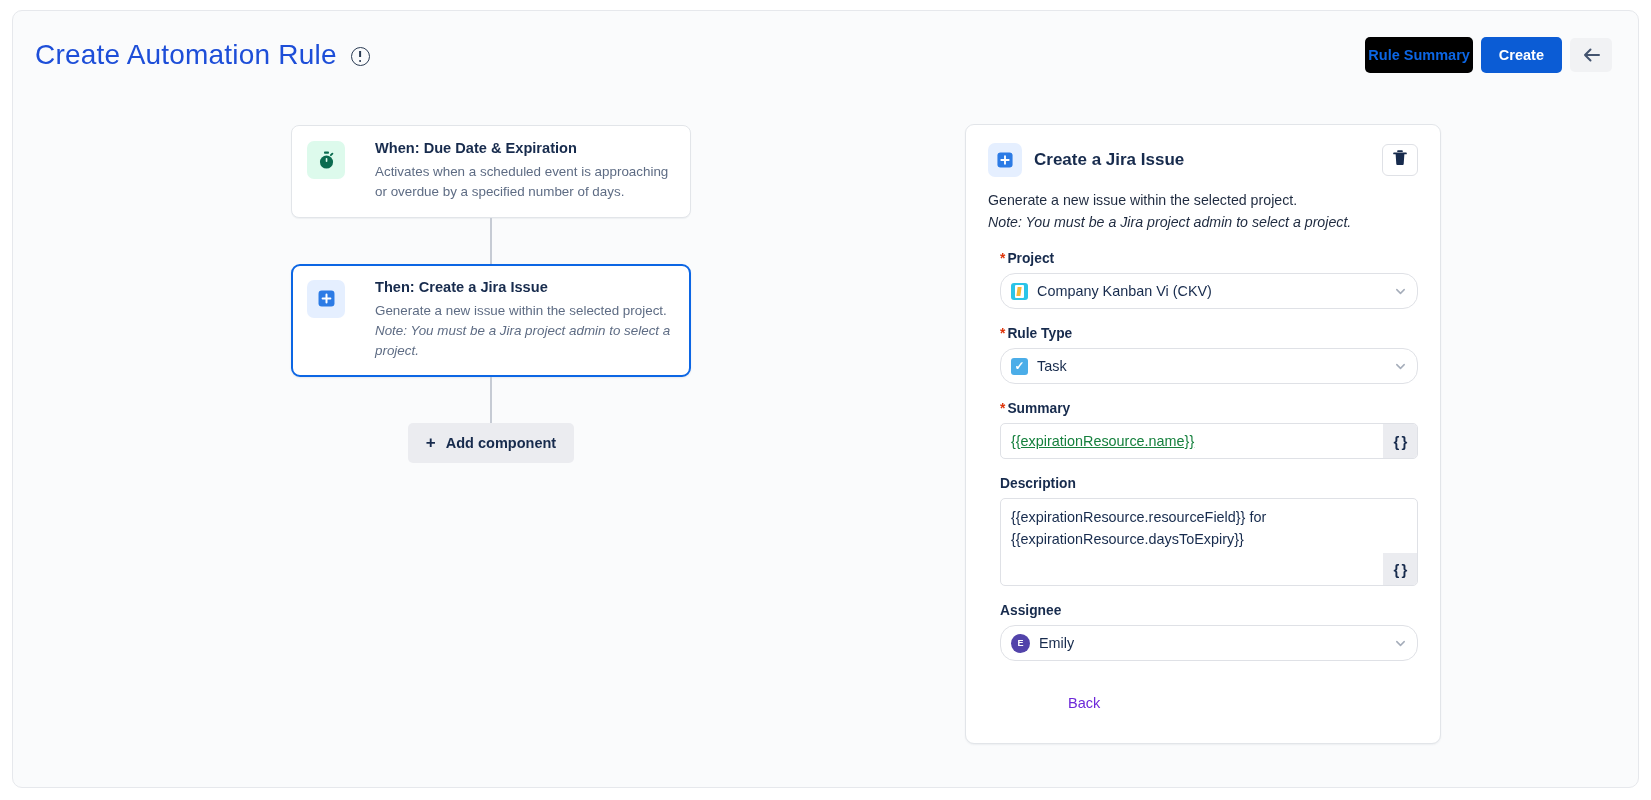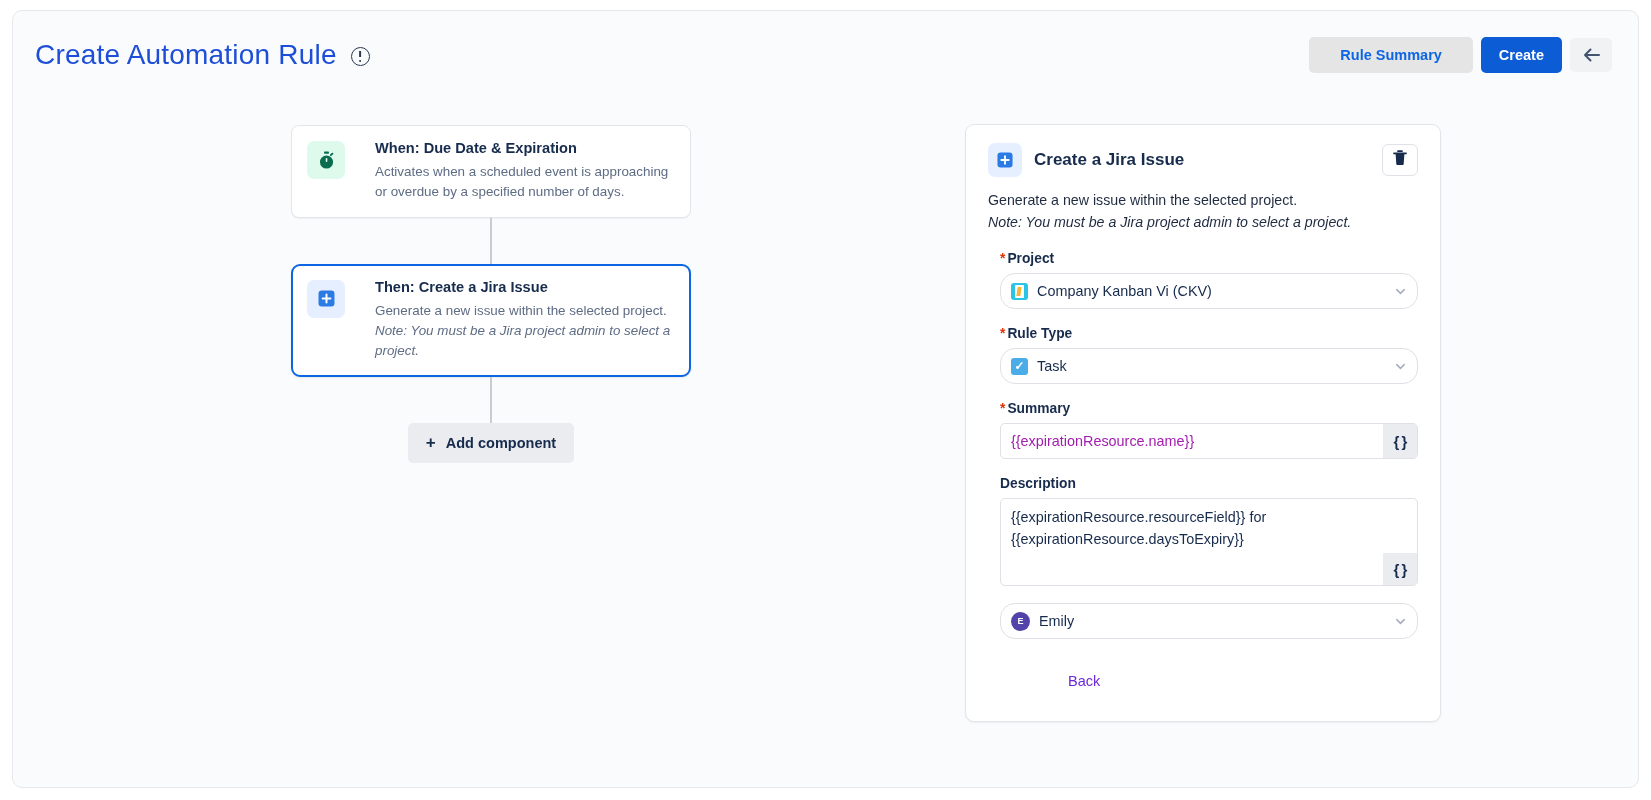--- a/index.html
+++ b/index.html
@@ -77,23 +77,23 @@
     font-family: "Liberation Sans", sans-serif;
     font-size: 14.5px;
     font-weight: 700;
     border: none;
     border-radius: 5px;
     cursor: pointer;
     line-height: 1;
     white-space: nowrap;
   }
   .btn-subtle {
-    background: #e5e5e5;
+    background: #000000;
     color: #0c66e4;
-    padding: 11px 31px;
+    padding: 11px 3px;
   }
   .btn-primary {
     background: #0b5cd5;
     color: #ffffff;
     padding: 11px 18px;
   }
   .btn-icon-back {
     background: #f1f2f4;
     color: #44546f;
     width: 42px; height: 34px;
@@ -346,22 +346,23 @@
     overflow: hidden;
     height: 36px;
   }
   .input-wrap input {
     flex: 1;
     border: none;
     outline: none;
     background: transparent;
     font-family: "Liberation Sans", sans-serif;
     font-size: 14.4px;
-    color: #a21caf;
+    color: #15803d;
     padding: 0 10px;
+    text-decoration: underline;
   }
   .brace-btn {
     width: 34px;
     background: #ebecf0;
     border: none;
     color: #172b4d;
     font-family: "Liberation Sans", sans-serif;
     font-size: 15px;
     font-weight: 700;
     cursor: pointer;
@@ -576,20 +577,21 @@
 
     <div class="field">
       <span class="field-label">Description</span>
       <div class="textarea-wrap">
         <textarea style="">{{expirationResource.resourceField}} for {{expirationResource.daysToExpiry}}</textarea>
         <button class="brace-btn-abs">{ }</button>
       </div>
     </div>
 
     <div class="field">
+      <span class="field-label">Assignee</span>
       <div class="control">
         <span class="avatar">E</span>
         <span class="control-value">Emily</span>
         <span class="chev">
           <svg width="13" height="13" viewBox="0 0 14 14" fill="none">
                 <path d="M3 5l4 4 4-4" stroke="#a5adba" stroke-width="1.6" stroke-linecap="round" stroke-linejoin="round"></path>
               </svg>
         </span>
       </div>
     </div>

